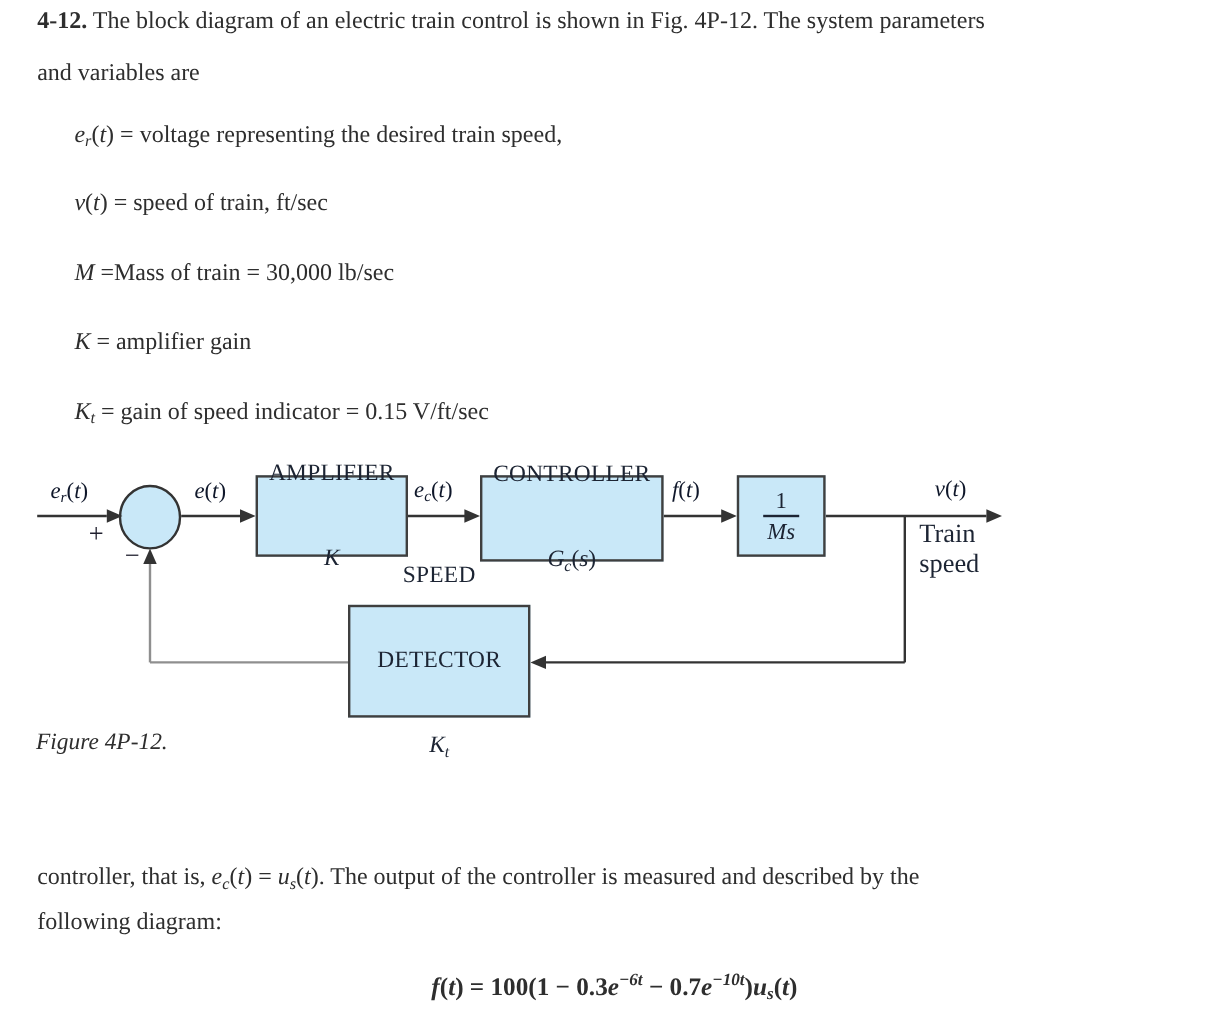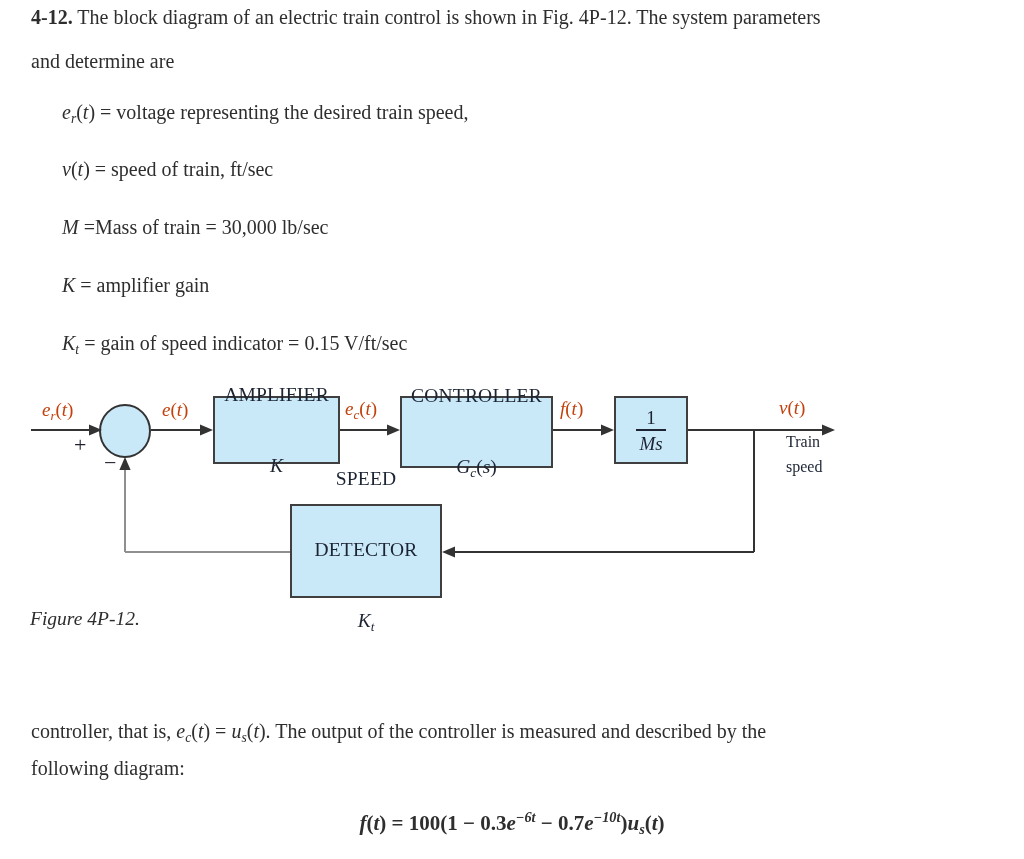--- a/index.html
+++ b/index.html
@@ -29,36 +29,36 @@
     border:2px solid var(--block-border);color:var(--block-text);
     display:flex;flex-direction:column;align-items:center;justify-content:center;
     text-align:center;line-height:1.18;white-space:nowrap;gap:48px;
   }
   .block .bl{font-size:19.5px;letter-spacing:0.2px;}
   .block .bsym{font-size:19.5px;}
   .frac{display:inline-flex;flex-direction:column;align-items:center;line-height:1;font-size:19px;}
   .frac .fnum{padding-bottom:2px;}
   .frac .fbar{width:30px;height:2px;background:var(--block-text);}
   .frac .fden{padding-top:3px;font-style:italic;}
-  .sig{position:absolute;font-size:19px;font-style:italic;color:#c2410c;white-space:nowrap;line-height:1;}
+  .sig{position:absolute;font-size:19px;font-style:italic;color:#0f172a;white-space:nowrap;line-height:1;}
   .sign{position:absolute;font-size:22px;color:#1f1f2e;line-height:1;font-style:normal;}
-  .outcap{position:absolute;font-size:16px;color:#1c2433;line-height:1;white-space:nowrap;margin-left:20px;}
+  .outcap{position:absolute;font-size:22px;color:#1c2433;line-height:1;white-space:nowrap;}
   .caption{position:absolute;font-size:19.5px;font-style:italic;white-space:nowrap;}
   .equation{
     position:absolute;left:0;width:1024px;text-align:center;
     font-size:21px;font-weight:600;line-height:1;white-space:nowrap;
   }
 </style>
 </head>
 <body>
 
 <div class="canvas">
 
   <div class="t" style="left:31px;top:6px"><span class="sg-b">4-12.</span><span class="sg-n">   The block diagram of an electric train control is shown in Fig. 4P-12. The system parameters</span></div>
-  <div class="t" style="left:31px;top:50px">and determine are</div>
+  <div class="t" style="left:31px;top:50px">and variables are</div>
 
   <div class="t param" style="left:62px;top:101px"><span class="sg-i">e</span><span class="sg-sub">r</span><span class="sg-n">(</span><span class="sg-i">t</span><span class="sg-n">) = voltage representing the desired train speed,</span></div>
   <div class="t param" style="left:62px;top:158px"><span class="sg-i">v</span><span class="sg-n">(</span><span class="sg-i">t</span><span class="sg-n">) = speed of train, ft/sec</span></div>
   <div class="t param" style="left:62px;top:216px"><span class="sg-i">M</span><span class="sg-n"> =Mass of train = 30,000 lb/sec</span></div>
   <div class="t param" style="left:62px;top:274px"><span class="sg-i">K</span><span class="sg-n"> = amplifier gain</span></div>
   <div class="t param" style="left:62px;top:332px"><span class="sg-i">K</span><span class="sg-sub">t</span><span class="sg-n"> = gain of speed indicator = 0.15 V/ft/sec</span></div>
 
   <svg class="dsvg" style="left:0;top:390px" width="860" height="225" viewBox="0 0 860 225">
     <g stroke="var(--line)" stroke-width="2" fill="none">
       <path d="M31 40 H89"></path>

